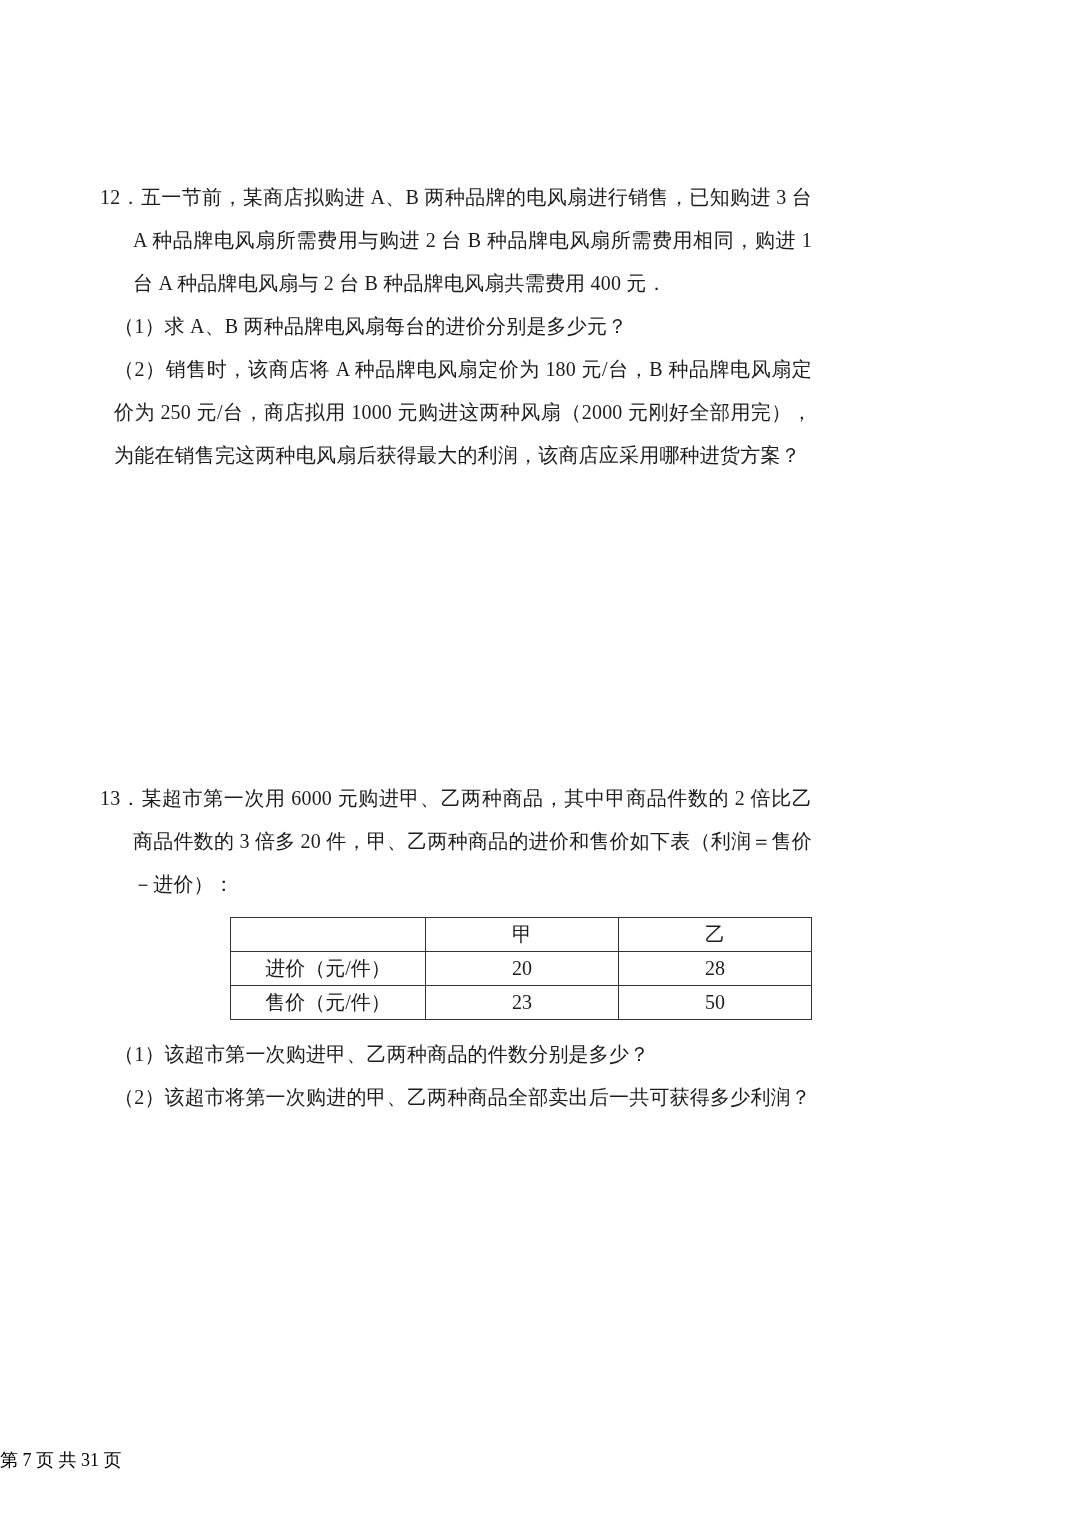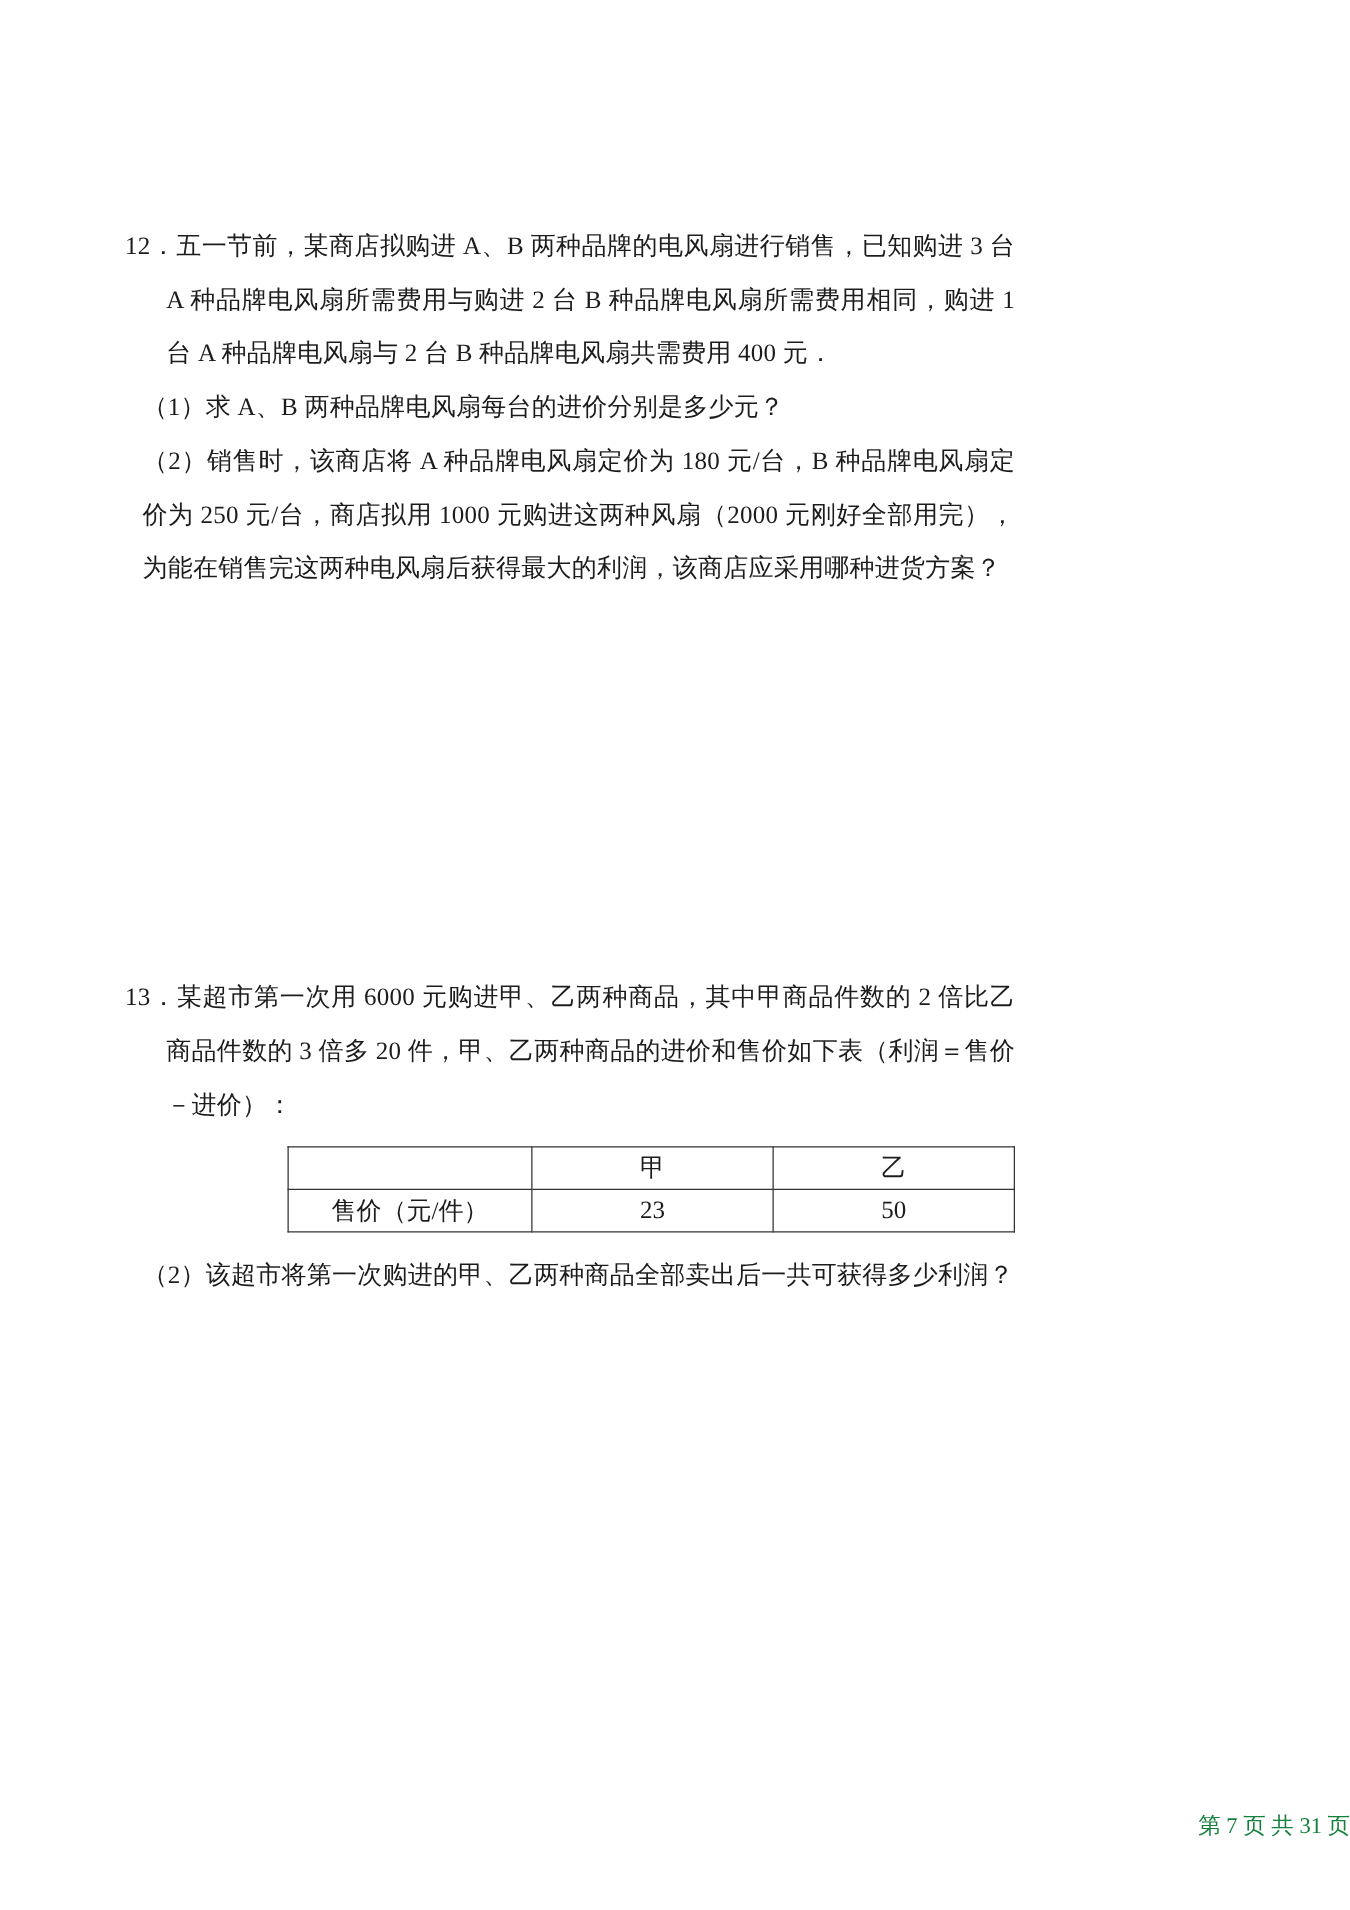--- a/index.html
+++ b/index.html
@@ -50,23 +50,23 @@
       text-align: center;
       vertical-align: middle;
       font-size: 20px;
       padding: 0;
     }
     .footer {
       position: absolute;
       left: 0;
       right: 0;
       top: 1448px;
-      text-align: right;
+      text-align: left;
       font-size: 18px;
-      color: #15803d;
+      color: #000000;
     }
   </style>
 </head>
 <body>
 
 <div class="content">
 
   <section class="problem-12">
     <p class="para hang">12．五一节前，某商店拟购进 A、B 两种品牌的电风扇进行销售，已知购进 3 台 A 种品牌电风扇所需费用与购进 2 台 B 种品牌电风扇所需费用相同，购进 1 台 A 种品牌电风扇与 2 台 B 种品牌电风扇共需费用 400 元．</p>
     <p class="para sub">（1）求 A、B 两种品牌电风扇每台的进价分别是多少元？</p>
@@ -77,27 +77,33 @@
     <p class="para hang">13．某超市第一次用 6000 元购进甲、乙两种商品，其中甲商品件数的 2 倍比乙商品件数的 3 倍多 20 件，甲、乙两种商品的进价和售价如下表（利润＝售价－进价）：</p>
 
     <table class="price-table">
       <tbody>
         <tr>
           <td></td>
           <td>甲</td>
           <td>乙</td>
         </tr>
         <tr>
+          <td>进价（元/件）</td>
+          <td>20</td>
+          <td>28</td>
+        </tr>
+        <tr>
           <td>售价（元/件）</td>
           <td>23</td>
           <td>50</td>
         </tr>
       </tbody>
     </table>
 
+    <p class="para sub">（1）该超市第一次购进甲、乙两种商品的件数分别是多少？</p>
     <p class="para sub">（2）该超市将第一次购进的甲、乙两种商品全部卖出后一共可获得多少利润？</p>
   </section>
 
 </div>
 
 <div class="footer">
   <span>第 7 页 共 31 页</span>
 </div>
 
 </body></html>

